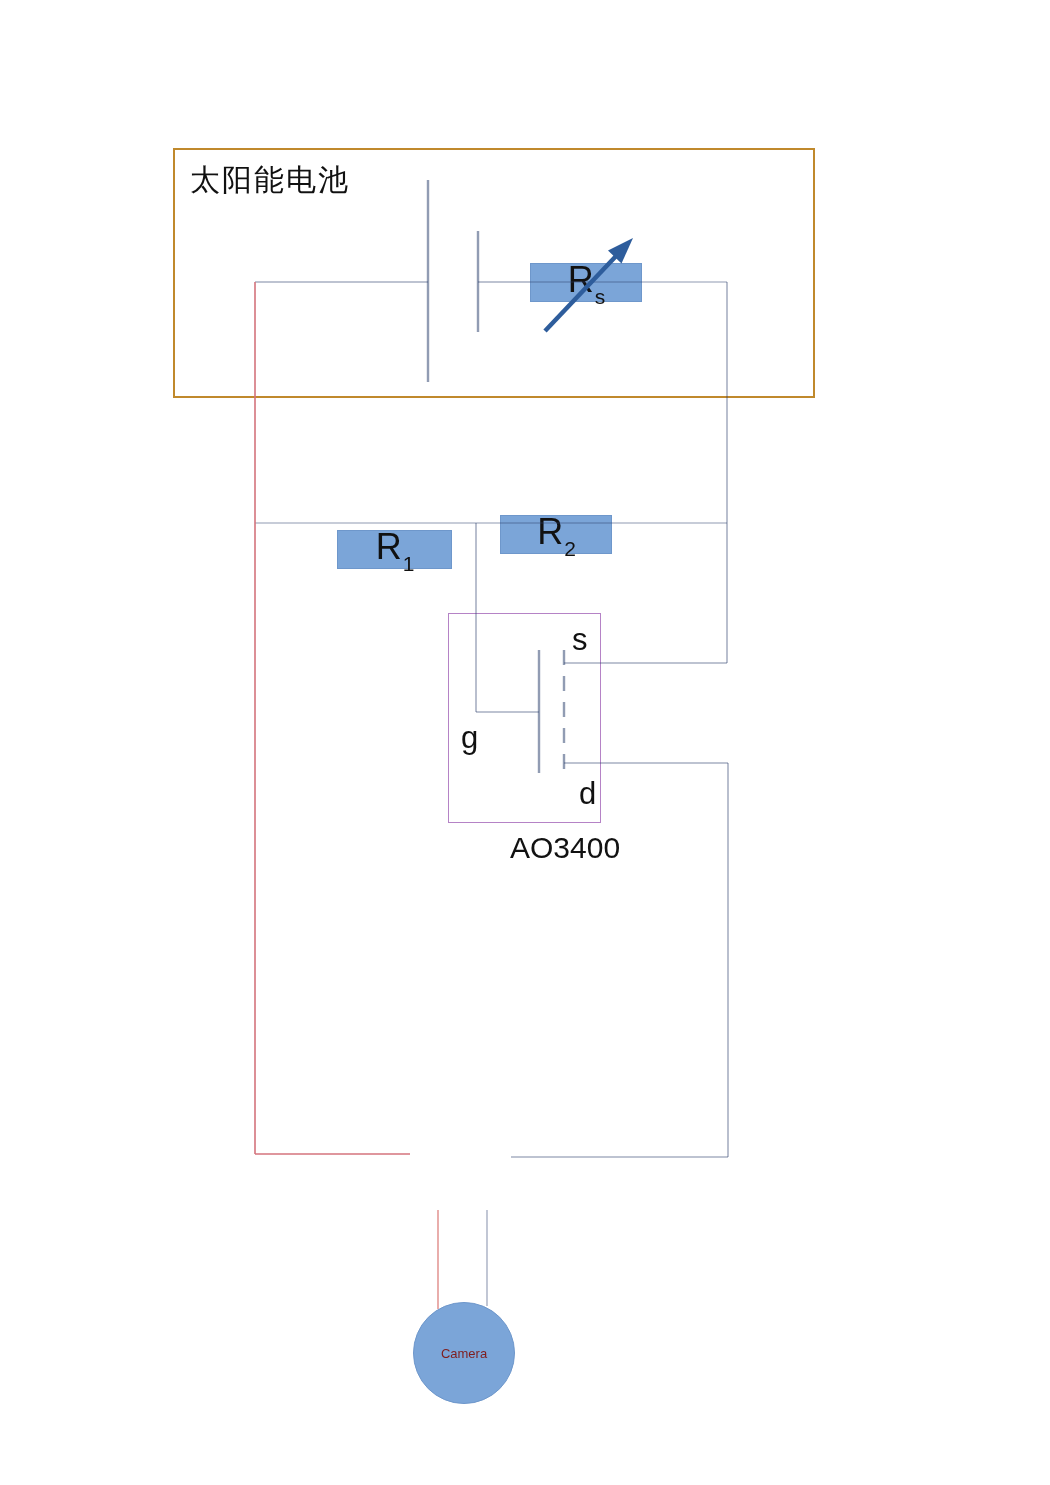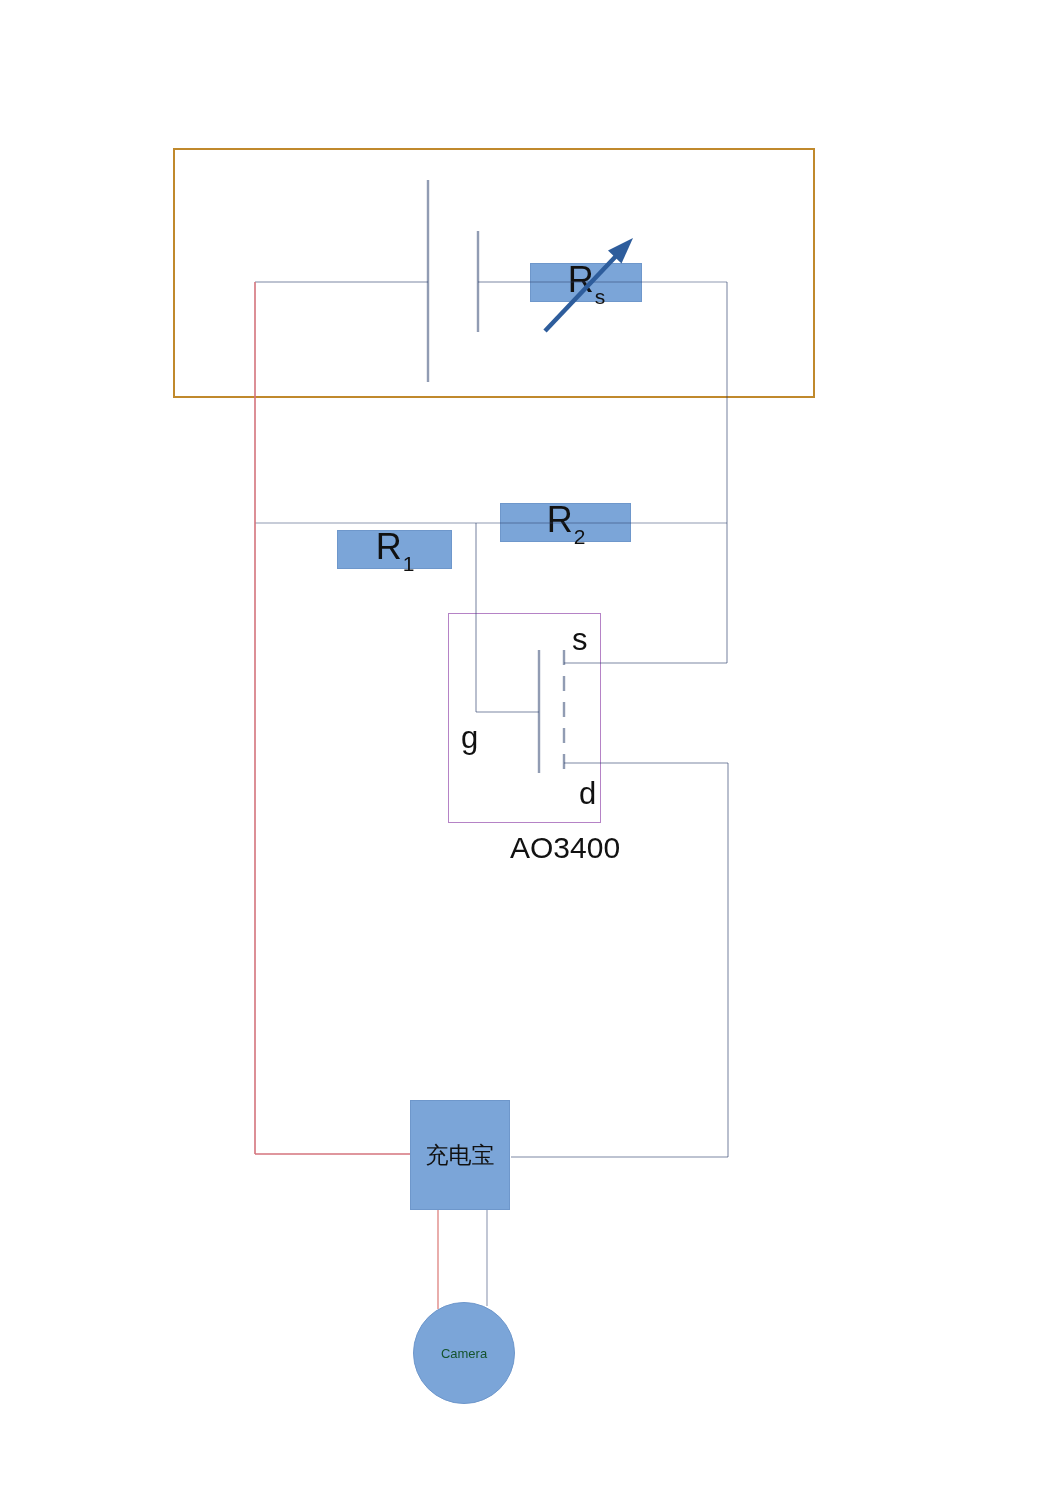--- a/index.html
+++ b/index.html
@@ -27,21 +27,21 @@
     left:173px; top:148px; width:642px; height:250px;
     border:2px solid #C0892C;
     background:transparent;
   }
   .solar-label{
     position:absolute; left:190px; top:160px;
     font-size:30px; color:#111111; letter-spacing:2px;
   }
   .rs-box{ left:530px; top:263px; width:112px; height:39px; }
   .r1-box{ left:337px; top:503px; width:115px; height:39px;margin-top:27px; }
-  .r2-box{ left:500px; top:503px; width:131px; height:39px; }
+  .r2-box{ left:500px; top:515px; width:112px; height:39px; }
   .rlabel{ font-size:36px; line-height:1; }
   .rlabel sub{ font-size:21px; line-height:1; position:relative; top:4px; left:1px; }
   .mosfet-box{
     left:448px; top:613px; width:153px; height:210px;
     border:1px solid #B583C6;
     background:transparent;
   }
   .pin-label{
     position:absolute; font-size:31px; color:#111111; line-height:1;
   }
@@ -54,52 +54,50 @@
   }
   .powerbank-box{
     left:410px; top:1100px; width:100px; height:110px;
     font-size:23px;
   }
   .camera-circle{
     left:413px; top:1302px; width:102px; height:102px;
     border-radius:50%;
     font-size:13px;
   }
-  .camera-circle span{ color:#14532d; }
+  .camera-circle span{ color:#7f1d1d; }
   svg.overlay{
     position:absolute; left:0; top:0;
     pointer-events:none;
   }
 </style>
 </head>
 <body>
 
 <div class="canvas">
 
   <div class="box solar-box"></div>
+  <div class="solar-label">太阳能电池</div>
 
   <div class="box comp rs-box">
     <span class="rlabel"><span>R</span><sub>s</sub></span>
   </div>
   <div class="box comp r1-box">
     <span class="rlabel"><span>R</span><sub>1</sub></span>
   </div>
   <div class="box comp r2-box">
     <span class="rlabel"><span>R</span><sub>2</sub></span>
   </div>
 
   <div class="box mosfet-box"></div>
   <div class="pin-label pin-s">s</div>
   <div class="pin-label pin-g">g</div>
   <div class="pin-label pin-d">d</div>
   <div class="part-label">AO3400</div>
 
-  <div class="box comp powerbank-box">
-    <span>充电宝</span>
-  </div>
 
   <div class="box comp camera-circle">
     <span>Camera</span>
   </div>
 
   <svg class="overlay" width="1050" height="1485" viewBox="0 0 1050 1485">
     <g stroke="rgba(45,65,110,0.42)" stroke-width="1.6" fill="none">
 
       <line x1="255" y1="282" x2="428" y2="282"></line>
       <line x1="478" y1="282" x2="530" y2="282"></line>

